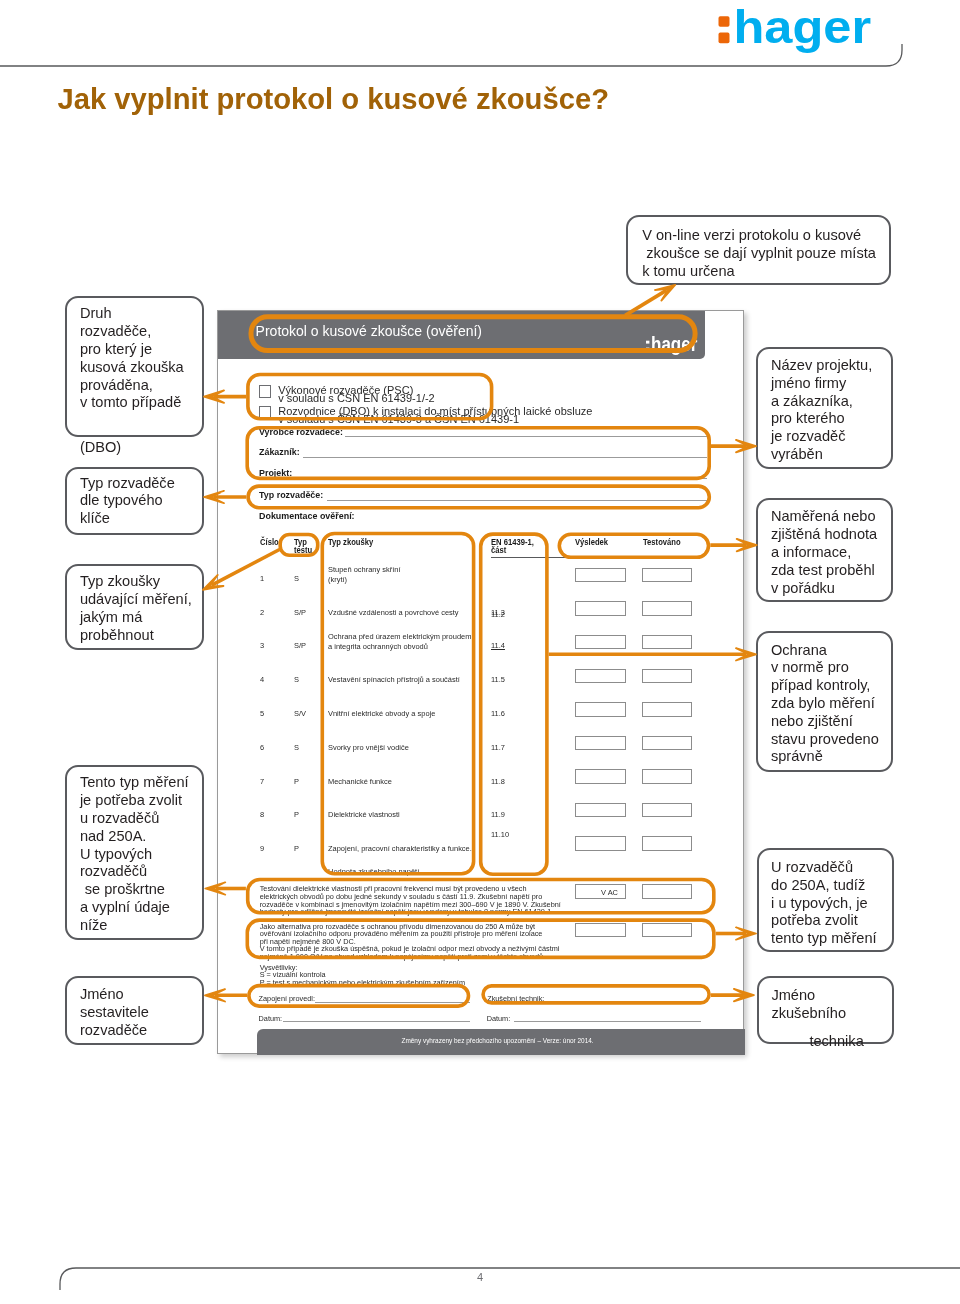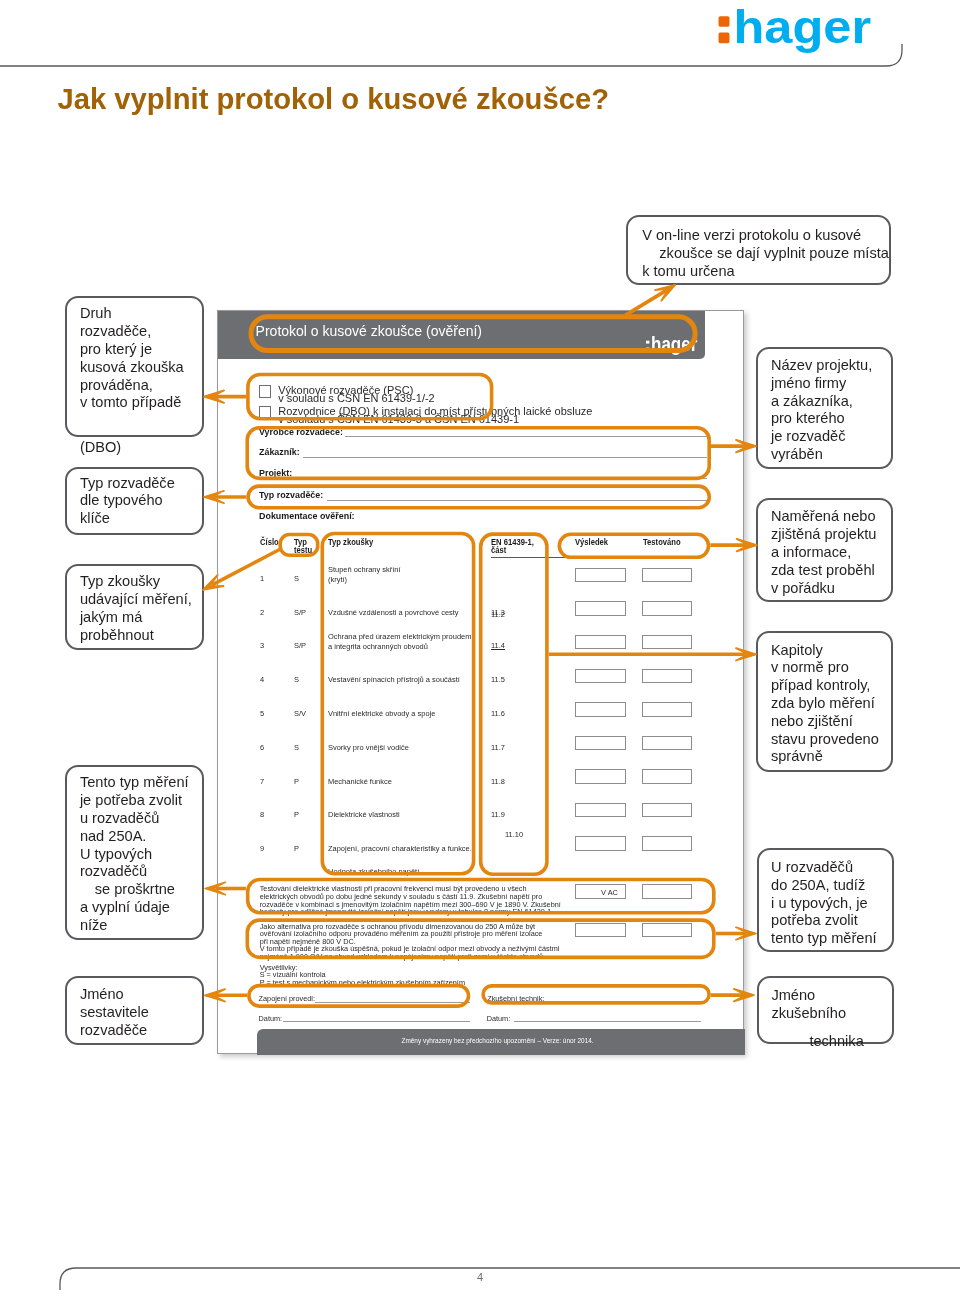--- a/index.html
+++ b/index.html
@@ -132,21 +132,21 @@
 <div class="inbox" style="left:423.9px;top:458.2px;"></div>
 <div class="td" style="left:41.5px;top:499.1px;">8</div>
 <div class="td" style="left:76.3px;top:499.1px;">P</div>
 <div class="td" style="left:110.0px;top:499.1px;">Dielektrické vlastnosti</div>
 <div class="td" style="left:272.7px;top:499.1px;">11.9</div>
 <div class="inbox" style="left:357.4px;top:491.8px;"></div>
 <div class="inbox" style="left:423.9px;top:491.8px;"></div>
 <div class="td" style="left:41.5px;top:533.1px;">9</div>
 <div class="td" style="left:76.3px;top:533.1px;">P</div>
 <div class="td" style="left:110.0px;top:533.1px;">Zapojení, pracovní charakteristiky a funkce.</div>
-<div class="td" style="left:272.7px;top:519px;margin-left:14px;">11.10</div>
+<div class="td" style="left:272.7px;top:519px;">11.10</div>
 <div class="inbox" style="left:357.4px;top:525.4px;"></div>
 <div class="inbox" style="left:423.9px;top:525.4px;"></div>
 <div class="td" style="left:110.0px;top:556.0px;">Hodnota zkušebního napětí</div>
 <div class="inbox" style="left:357.4px;top:573.0px;"></div>
 <div class="td" style="left:383.0px;top:577.0px;">V AC</div>
 <div class="inbox" style="left:423.9px;top:573.0px;"></div>
 <div class="inbox" style="left:357.4px;top:611.5px;"></div>
 <div class="inbox" style="left:423.9px;top:611.5px;"></div>
 <div class="note" style="left:41.7px;top:573.4px;">Testování dielektrické vlastnosti při pracovní frekvenci musí být provedeno u všech</div>
 <div class="note" style="left:41.7px;top:581.0px;">elektrických obvodů po dobu jedné sekundy v souladu s částí 11.9. Zkušební napětí pro</div>
@@ -192,51 +192,51 @@
   <div class="ln" style="left:13.2px;top:43.4px;">jakým má</div>
   <div class="ln" style="left:13.2px;top:61.3px;">proběhnout</div>
 </div>
 <div class="abs callout" style="left:64.7px;top:765.0px;width:139.5px;height:175px;">
   <div class="ln" style="left:13.2px;top:6.9px;"> Tento typ měření</div>
   <div class="ln" style="left:13.2px;top:24.8px;">je potřeba zvolit</div>
   <div class="ln" style="left:13.2px;top:42.7px;">u rozvaděčů</div>
   <div class="ln" style="left:13.2px;top:60.6px;">nad 250A.</div>
   <div class="ln" style="left:13.2px;top:78.5px;">U typových</div>
   <div class="ln" style="left:13.2px;top:96.4px;">rozvaděčů</div>
-  <div class="ln" style="left:28px;top:114.3px;">se proškrtne</div>
+  <div class="ln" style="left:18px;top:114.3px;">se proškrtne</div>
   <div class="ln" style="left:13.2px;top:132.2px;">a vyplní údaje</div>
   <div class="ln" style="left:13.2px;top:150.1px;">níže</div>
 </div>
 <div class="abs callout" style="left:64.7px;top:975.5px;width:139.5px;height:69.5px;">
   <div class="ln" style="left:13.2px;top:8.2px;"> Jméno</div>
   <div class="ln" style="left:13.2px;top:26.1px;">sestavitele</div>
   <div class="ln" style="left:13.2px;top:44.0px;">rozvaděče</div>
 </div>
 <div class="abs callout" style="left:626.3px;top:215.3px;width:264.8px;height:69.5px;">
   <div class="ln" style="left:13.9px;top:10.2px;"> V on-line verzi protokolu o kusové</div>
-  <div class="ln" style="left:31px;top:28.0px;">zkoušce se dají vyplnit pouze místa</div>
+  <div class="ln" style="left:18px;top:28.0px;">zkoušce se dají vyplnit pouze místa</div>
   <div class="ln" style="left:13.9px;top:45.8px;">k tomu určena</div>
 </div>
 <div class="abs callout" style="left:756.3px;top:346.6px;width:137.2px;height:122.7px;">
   <div class="ln" style="left:12.6px;top:8.5px;"> Název projektu,</div>
   <div class="ln" style="left:12.6px;top:26.3px;">jméno firmy</div>
   <div class="ln" style="left:12.6px;top:44.1px;">a zákazníka,</div>
   <div class="ln" style="left:12.6px;top:61.9px;">pro kterého</div>
   <div class="ln" style="left:12.6px;top:79.7px;">je rozvaděč</div>
   <div class="ln" style="left:12.6px;top:97.5px;">vyráběn</div>
 </div>
 <div class="abs callout" style="left:756.3px;top:498.2px;width:137.2px;height:104.3px;">
   <div class="ln" style="left:12.6px;top:8.3px;"> Naměřená nebo</div>
-  <div class="ln" style="left:12.6px;top:26.1px;">zjištěná projektu</div>
+  <div class="ln" style="left:12.6px;top:26.1px;">zjištěná hodnota</div>
   <div class="ln" style="left:12.6px;top:43.9px;">a informace,</div>
   <div class="ln" style="left:12.6px;top:61.7px;">zda test proběhl</div>
   <div class="ln" style="left:12.6px;top:79.5px;">v pořádku</div>
 </div>
 <div class="abs callout" style="left:756.3px;top:631.0px;width:137.2px;height:140.8px;">
-  <div class="ln" style="left:12.6px;top:8.5px;"> Kapitoly</div>
+  <div class="ln" style="left:12.6px;top:8.5px;"> Ochrana</div>
   <div class="ln" style="left:12.6px;top:26.3px;">v normě pro</div>
   <div class="ln" style="left:12.6px;top:44.1px;">případ kontroly,</div>
   <div class="ln" style="left:12.6px;top:61.9px;">zda bylo měření</div>
   <div class="ln" style="left:12.6px;top:79.7px;">nebo zjištění</div>
   <div class="ln" style="left:12.6px;top:97.5px;">stavu provedeno</div>
   <div class="ln" style="left:12.6px;top:115.3px;">správně</div>
 </div>
 <div class="abs callout" style="left:756.8px;top:848.1px;width:137.2px;height:104.1px;">
   <div class="ln" style="left:12.3px;top:8.9px;"> U rozvaděčů</div>
   <div class="ln" style="left:12.3px;top:26.7px;">do 250A, tudíž</div>

